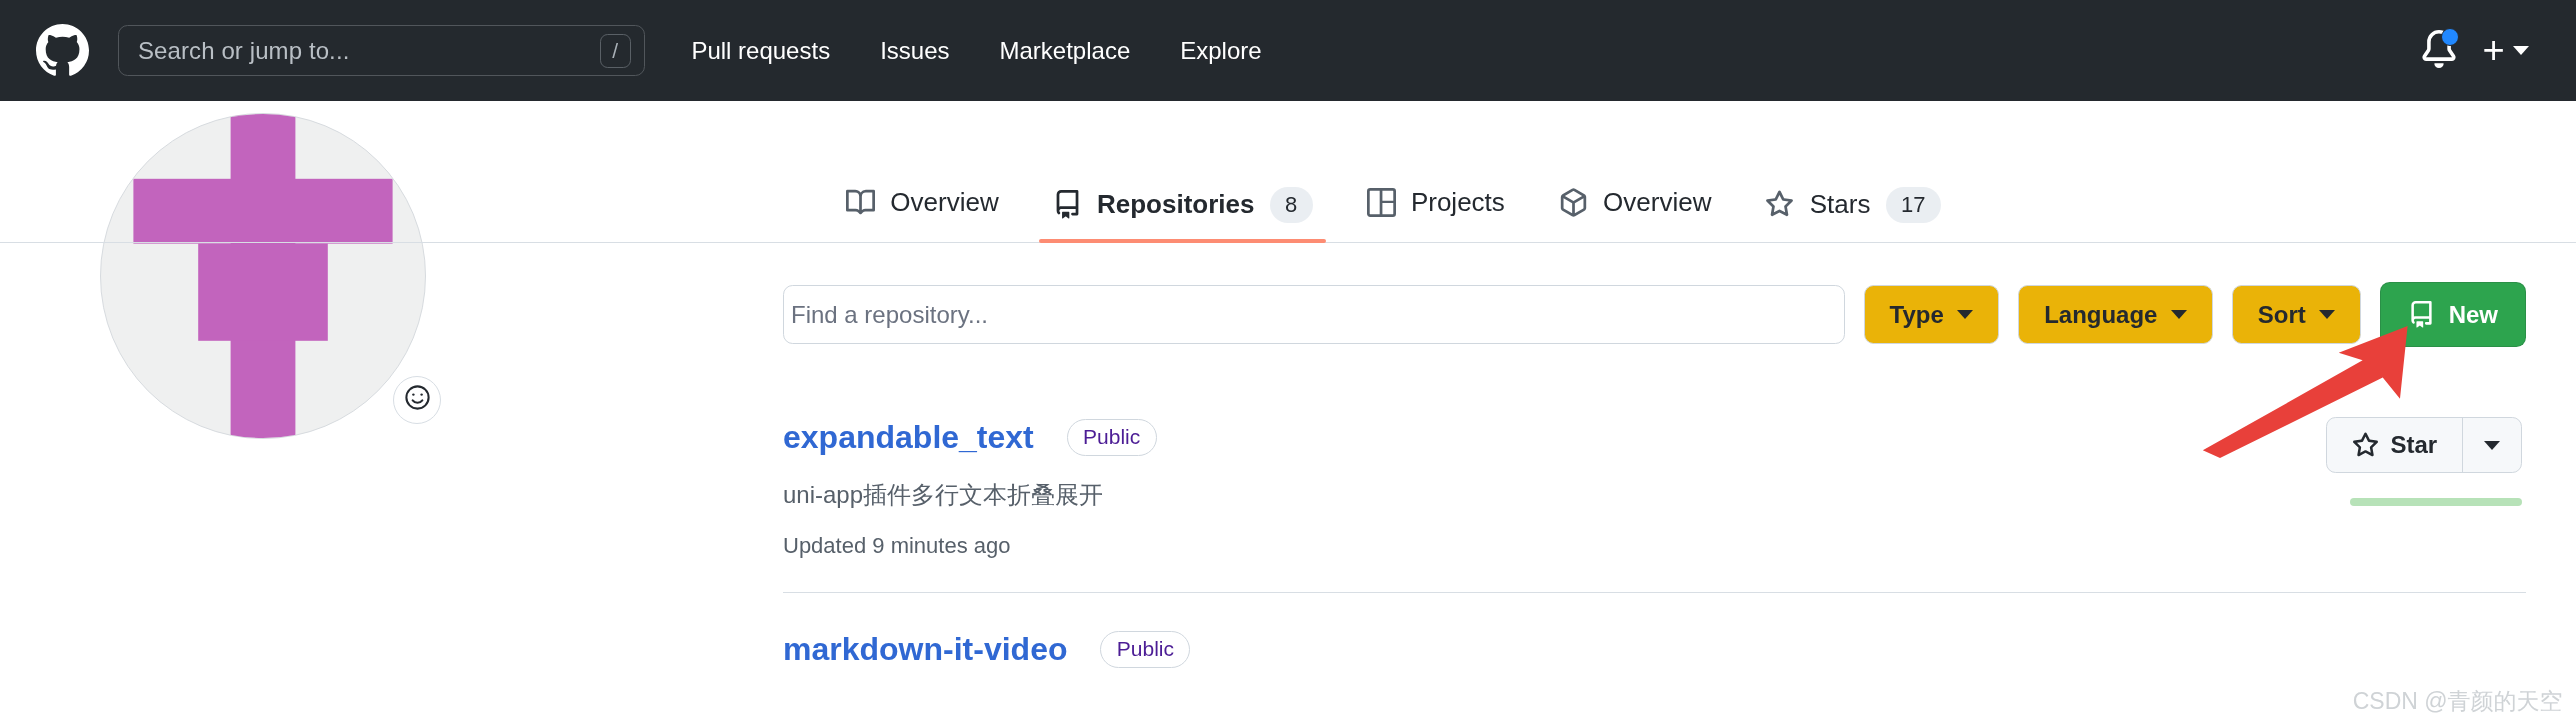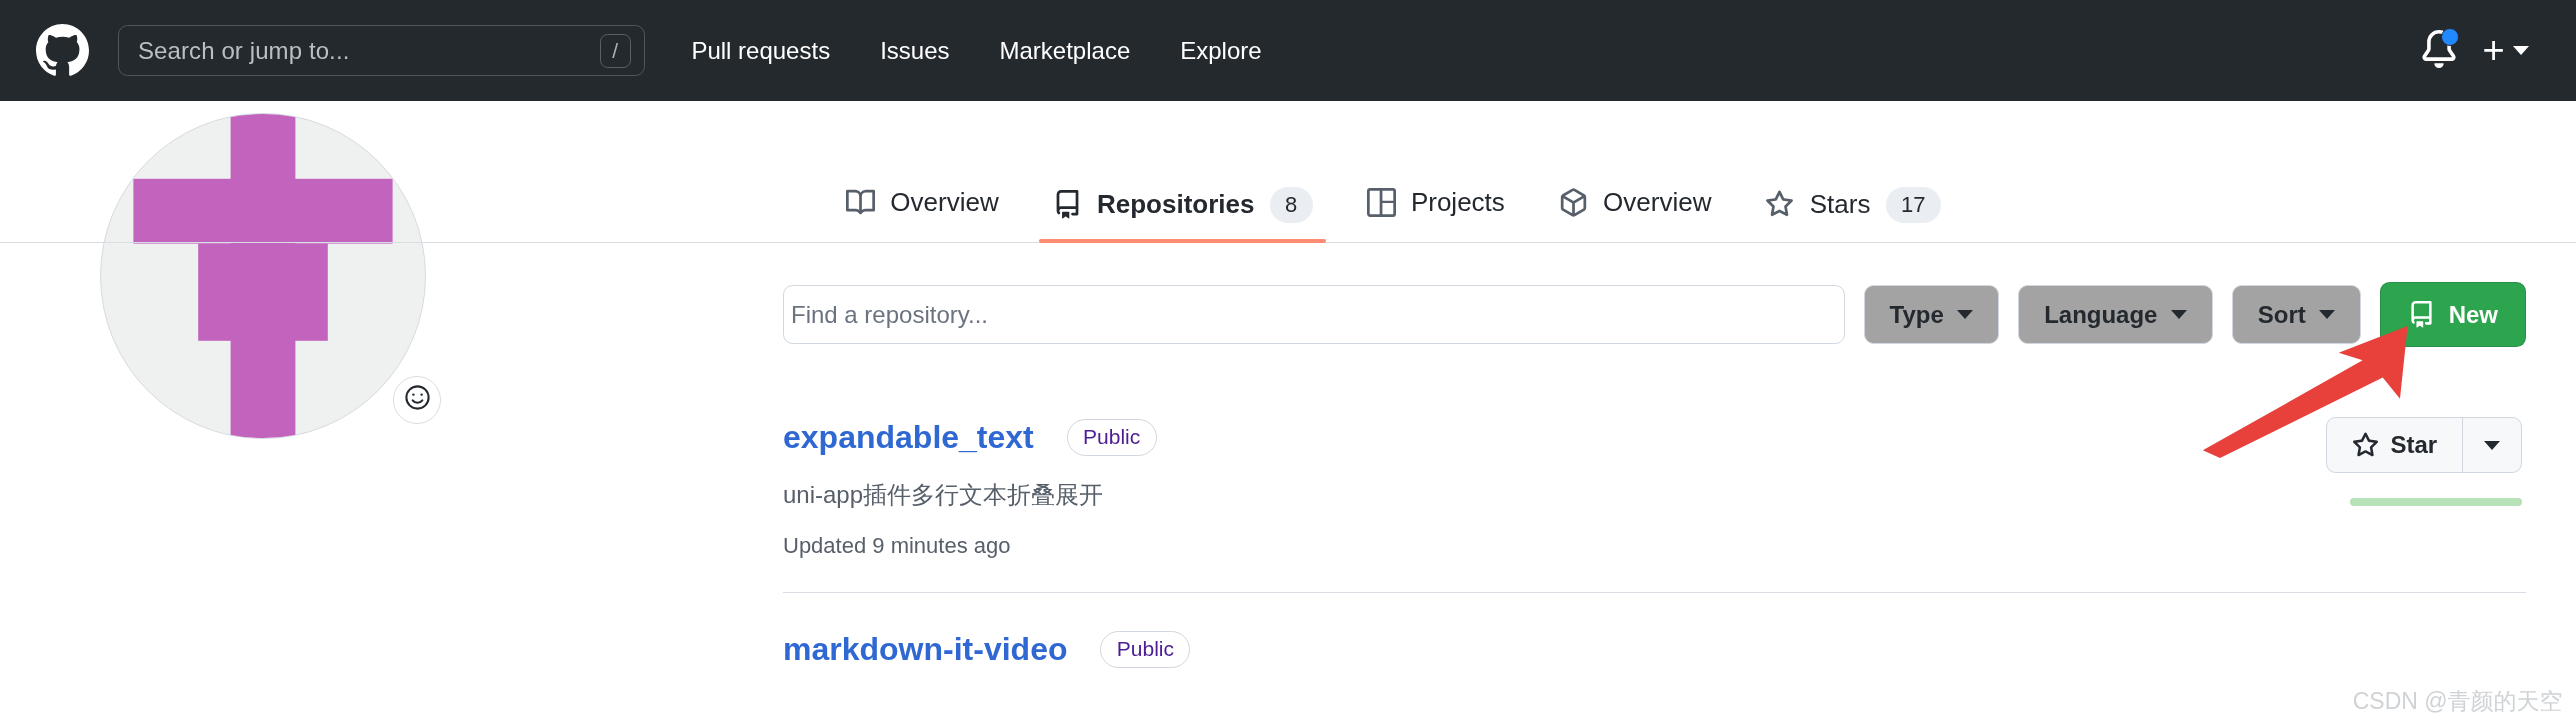--- a/index.html
+++ b/index.html
@@ -114,21 +114,21 @@
     display: flex; align-items: center; gap: 19px;
   }
   .find-input {
     flex: 1 1 auto; height: 59px;
     border: 1px solid #d0d7de; border-radius: 9.6px; background: #fff;
     display: flex; align-items: center; padding: 0 7px;
     font-size: 24px; color: #6b7280;
   }
   .drop-btn {
     flex: none; height: 59px; padding: 0 25px;
-    border: 1px solid #d0d7de; border-radius: 9.6px; background: #a3a3a3;
+    border: 1px solid #d0d7de; border-radius: 9.6px; background: #eab308;
     display: flex; align-items: center; gap: 13.4px;
     font-size: 24px; font-weight: 600; color: #24292f; white-space: nowrap;
   }
   .caret-d {
     width: 0; height: 0; border-left: 8.6px solid transparent; border-right: 8.6px solid transparent;
     border-top: 9.6px solid #24292f;
   }
   .new-btn {
     flex: none; height: 65px; padding: 0 27px;
     background: #2da44e; border: 1px solid rgba(27,31,36,.15); border-radius: 9.6px;

